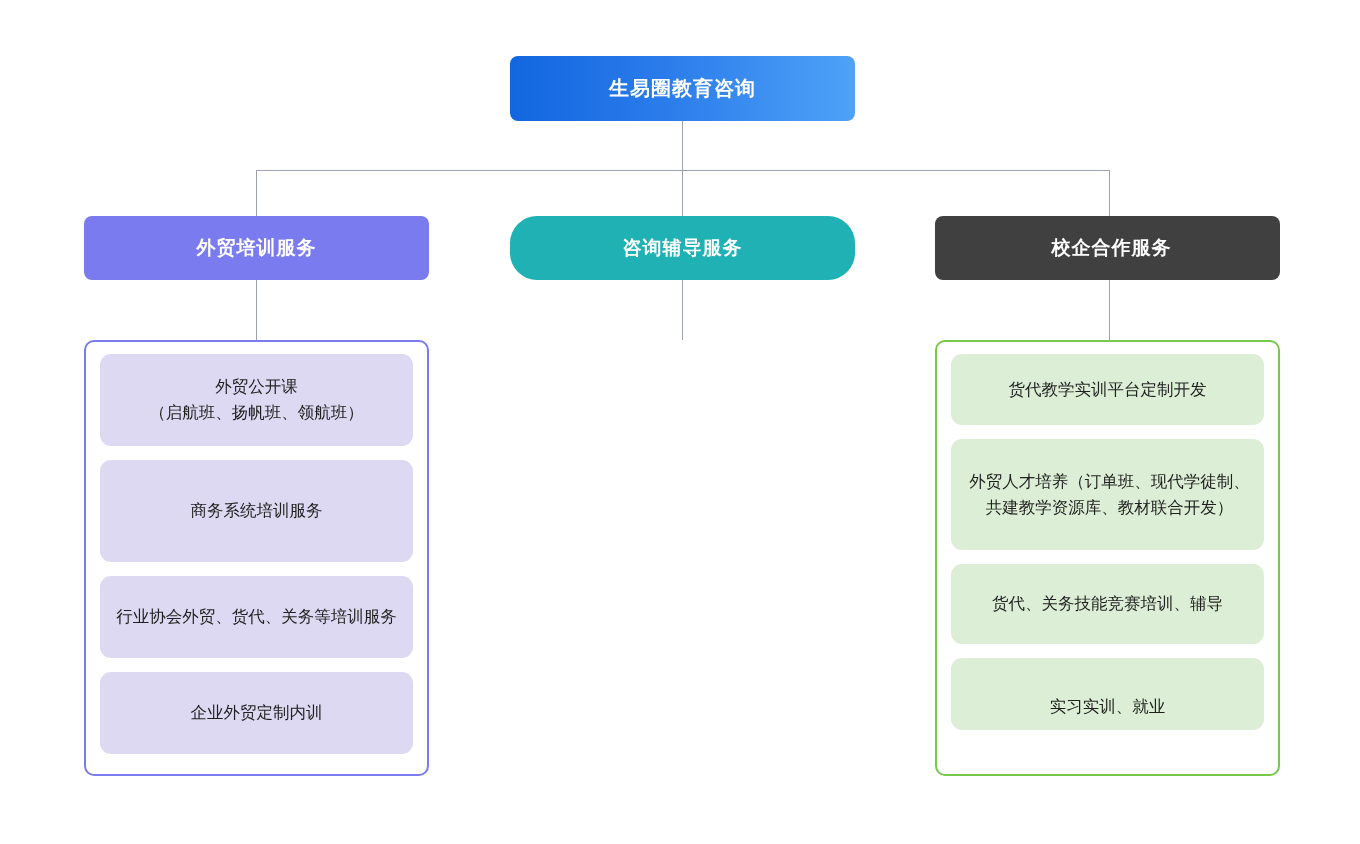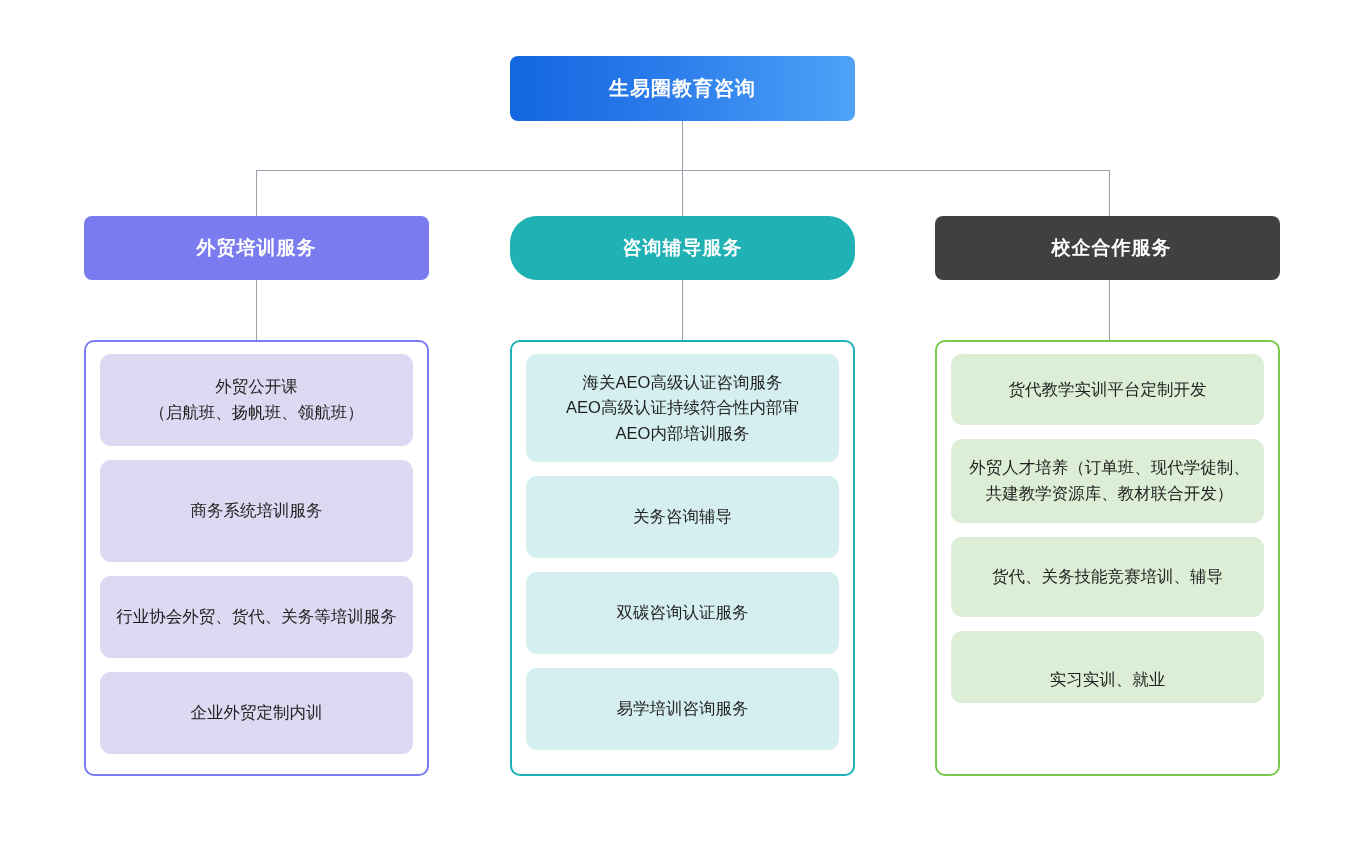--- a/index.html
+++ b/index.html
@@ -122,21 +122,21 @@
   .col-1 .item-card:nth-child(4) { height: 82px; margin-bottom: 0; text-align: right; }
 
   .col-2 .item-card { margin-bottom: 14px; }
   .col-2 .item-card:nth-child(1) { height: 108px; }
   .col-2 .item-card:nth-child(2) { height: 82px; }
   .col-2 .item-card:nth-child(3) { height: 82px; }
   .col-2 .item-card:nth-child(4) { height: 82px; margin-bottom: 0; }
 
   .col-3 .item-card { margin-bottom: 14px; }
   .col-3 .item-card:nth-child(1) { height: 71px; }
-  .col-3 .item-card:nth-child(2) { height: 84px; padding-left: 16px; }
+  .col-3 .item-card:nth-child(2) { height: 111px; padding-left: 16px; }
   .col-3 .item-card:nth-child(3) { height: 80px; }
   .col-3 .item-card:nth-child(4) { height: 72px; margin-bottom: 0; align-items: flex-end; }
 </style>
 </head>
 <body>
 
 <div id="canvas">
 
   <div class="root-node">
     <span class="root-label">生易圈教育咨询</span>
@@ -175,38 +175,20 @@
       <span class="line">商务系统培训服务</span>
     </div>
     <div class="item-card card-1">
       <span class="line">行业协会外贸、货代、关务等培训服务</span>
     </div>
     <div class="item-card card-1">
       <span class="line">企业外贸定制内训</span>
     </div>
   </div>
 
-  <div class="col-box col-2">
-    <div class="item-card card-2">
-      <span>
-        <span class="line">海关AEO高级认证咨询服务</span>
-        <span class="line">AEO高级认证持续符合性内部审</span>
-        <span class="line">AEO内部培训服务</span>
-      </span>
-    </div>
-    <div class="item-card card-2">
-      <span class="line">关务咨询辅导</span>
-    </div>
-    <div class="item-card card-2">
-      <span class="line">双碳咨询认证服务</span>
-    </div>
-    <div class="item-card card-2">
-      <span class="line">易学培训咨询服务</span>
-    </div>
-  </div>
 
   <div class="col-box col-3">
     <div class="item-card card-3">
       <span>
         <span class="line">货代教学实训平台定制开发</span>
       </span>
     </div>
     <div class="item-card card-3">
       <span class="line">外贸人才培养（订单班、现代学徒制、共建教学资源库、教材联合开发）</span>
     </div>

